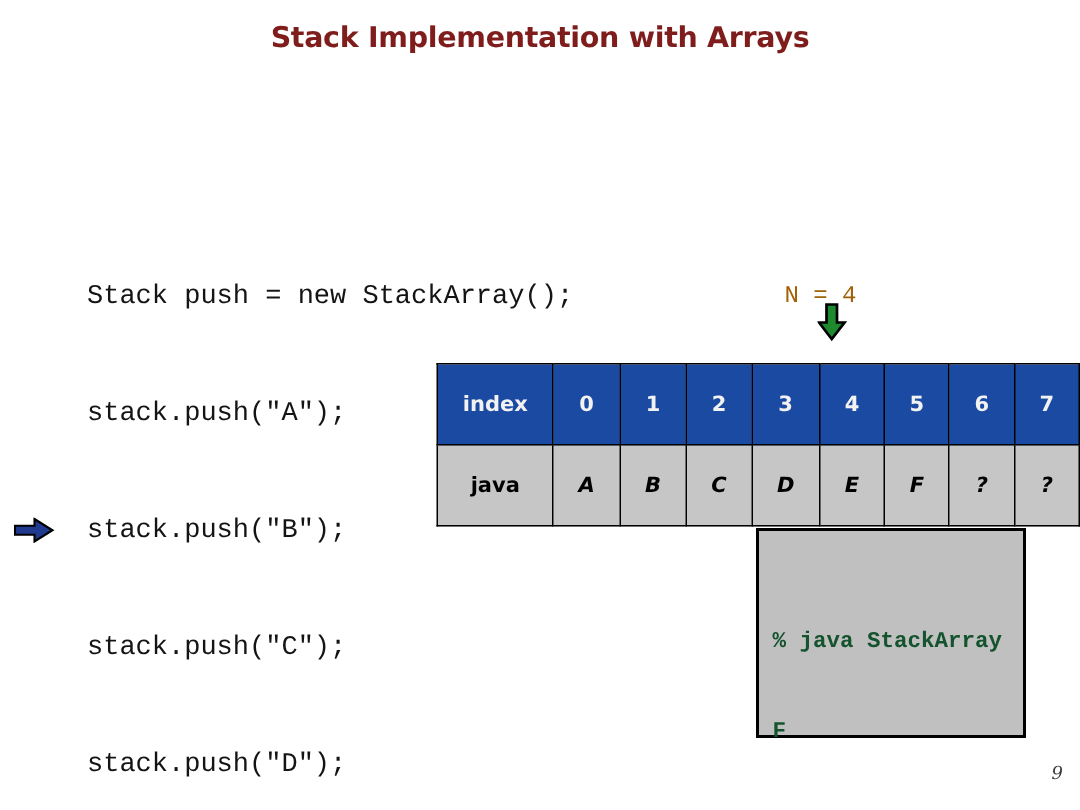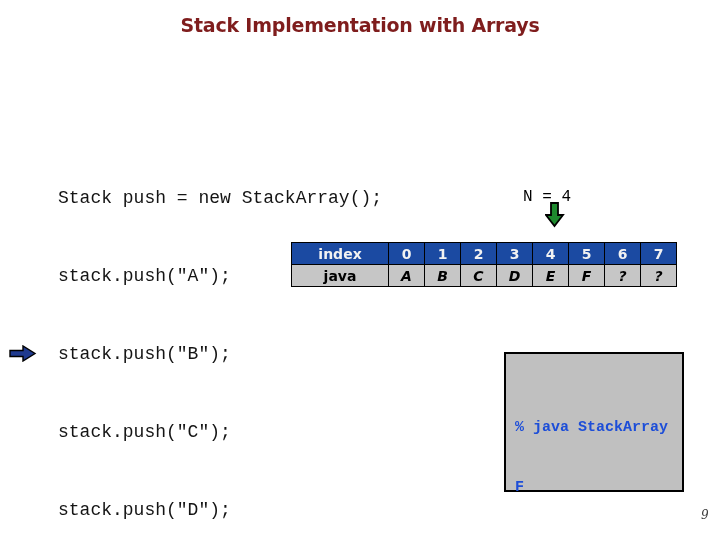--- a/index.html
+++ b/index.html
@@ -35,21 +35,21 @@
   .pointer-arrow {
     position: absolute;
     left: 9px; top: 345px;
     width: 28px; height: 17px;
   }
   .n-label {
     position: absolute;
     left: 523px; top: 188px;
     font-family: "Liberation Mono", monospace;
     font-size: 16px;
-    color: #000000;
+    color: #a16207;
     white-space: pre;
   }
   .down-arrow {
     position: absolute;
     left: 545px; top: 202px;
     width: 20px; height: 26px;
   }
   table.array-table {
     position: absolute;
     left: 291px; top: 242px;
@@ -57,21 +57,21 @@
     table-layout: fixed;
     font-family: "DejaVu Sans", sans-serif;
     font-size: 14px;
     font-weight: bold;
   }
   table.array-table td {
     border: 1.5px solid #000000;
     height: 21px;
     text-align: center;
     vertical-align: middle;
-    padding: 0;
+    padding: 16px;
   }
   td.label-cell { width: 96px; }
   td.data-cell  { width: 35px; }
   tr.index-row td {
     background: #1B4AA2;
     color: #F2F2F2;
   }
   tr.value-row td {
     background: #C6C6C6;
     color: #000000;
@@ -82,21 +82,21 @@
     left: 504px; top: 352px;
     width: 180px; height: 140px;
     box-sizing: border-box;
     background: #C0C0C0;
     border: 2px solid #000000;
     padding: 24px 0 0 9px;
     font-family: "Liberation Mono", monospace;
     font-weight: bold;
     font-size: 15px;
     line-height: 20px;
-    color: #1d4ed8;
+    color: #14532d;
     white-space: pre;
   }
   .page-number {
     position: absolute;
     left: 701px; top: 508px;
     font-family: "DejaVu Serif", serif;
     font-style: italic;
     font-size: 12px;
     color: #3a3a3a;
   }

